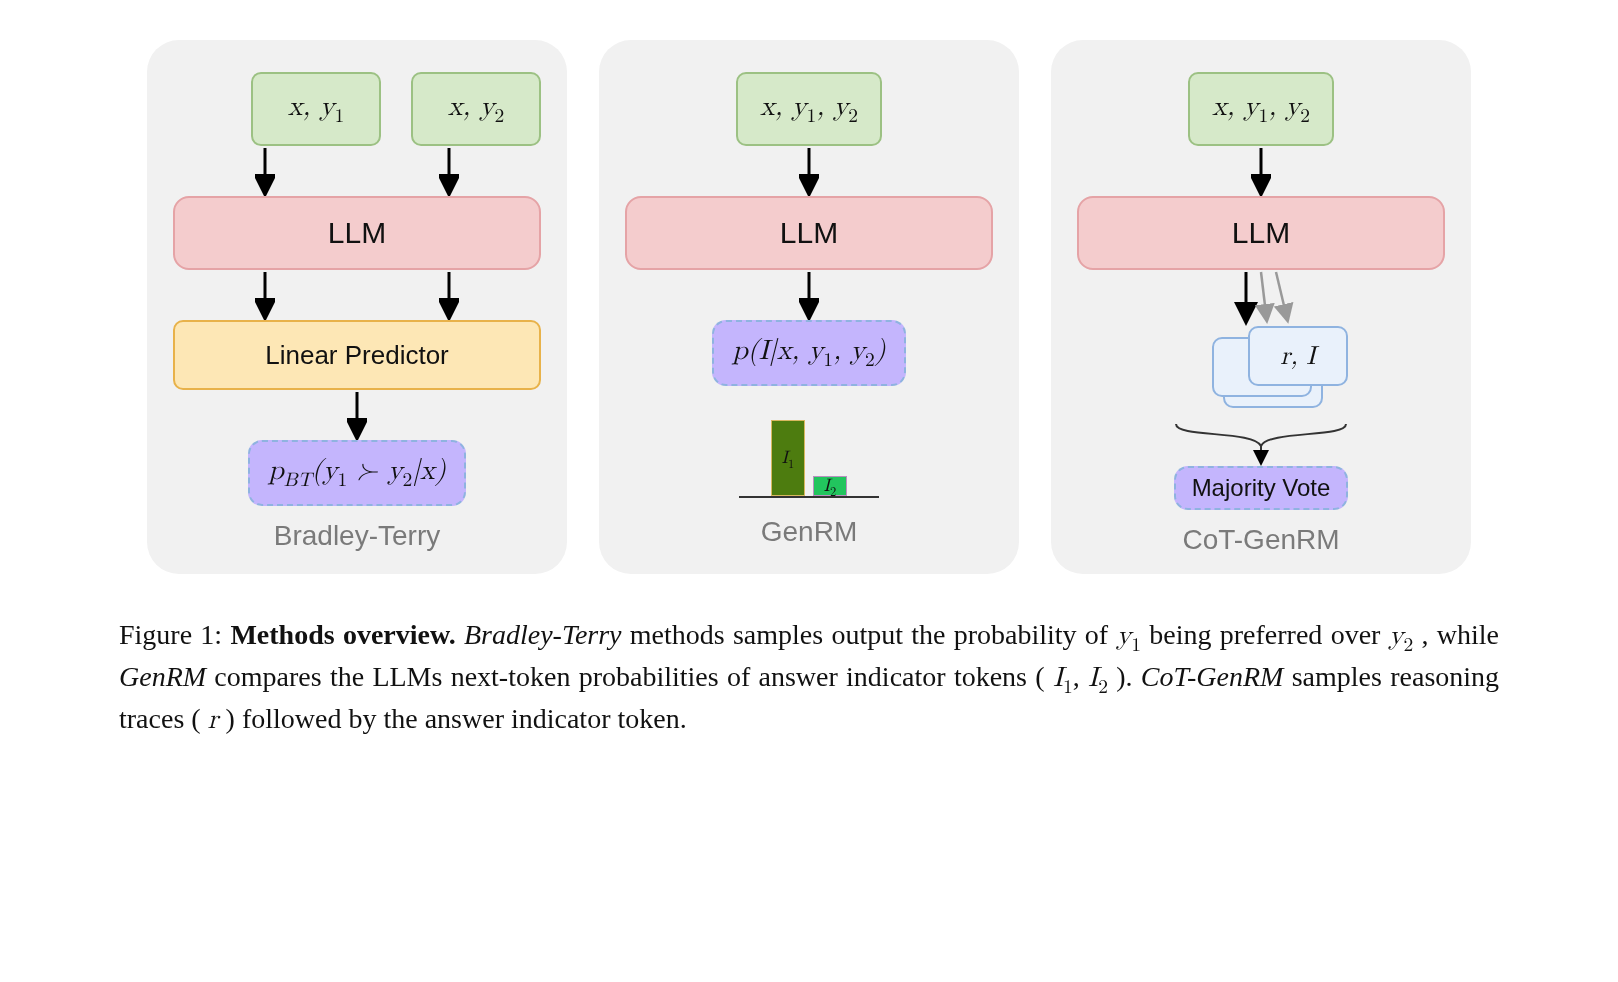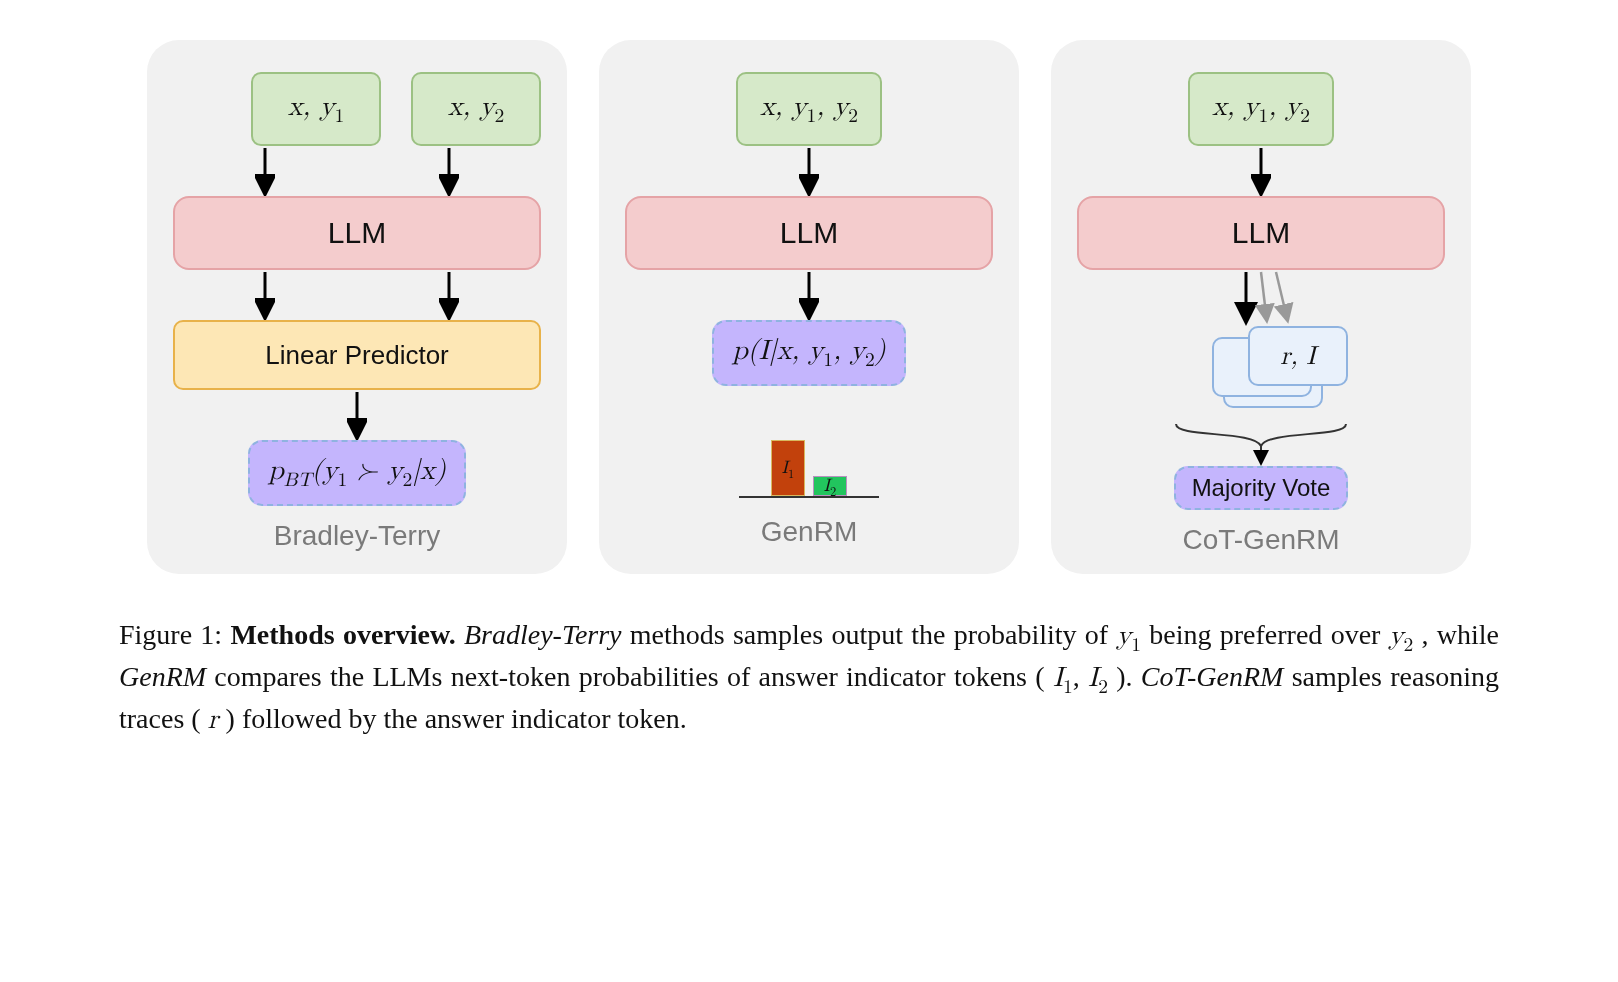--- a/index.html
+++ b/index.html
@@ -136,21 +136,21 @@
   .bar {
     width: 34px;
     border: 1.5px solid;
     display:flex;
     align-items:center;
     justify-content:center;
     font-family: 'Latin Modern Math','STIX Two Math','Cambria Math',Georgia,serif;
     font-style: italic;
     font-size: 18px;
   }
-  .bar1 { height: 56px; background:#c2410c; border-color:#d8b85f; }
+  .bar1 { height: 76px; background:#4d7c0f; border-color:#d8b85f; }
   .bar2 { height: 20px; background:#22c55e; border-color:#b990c0; }
   .brace-svg { display:block; }
   .spacer-sm { height: 4px; }
 </style>
 </head>
 <body>
 
 <div class="diagram-row">
 
   <div class="panel">

